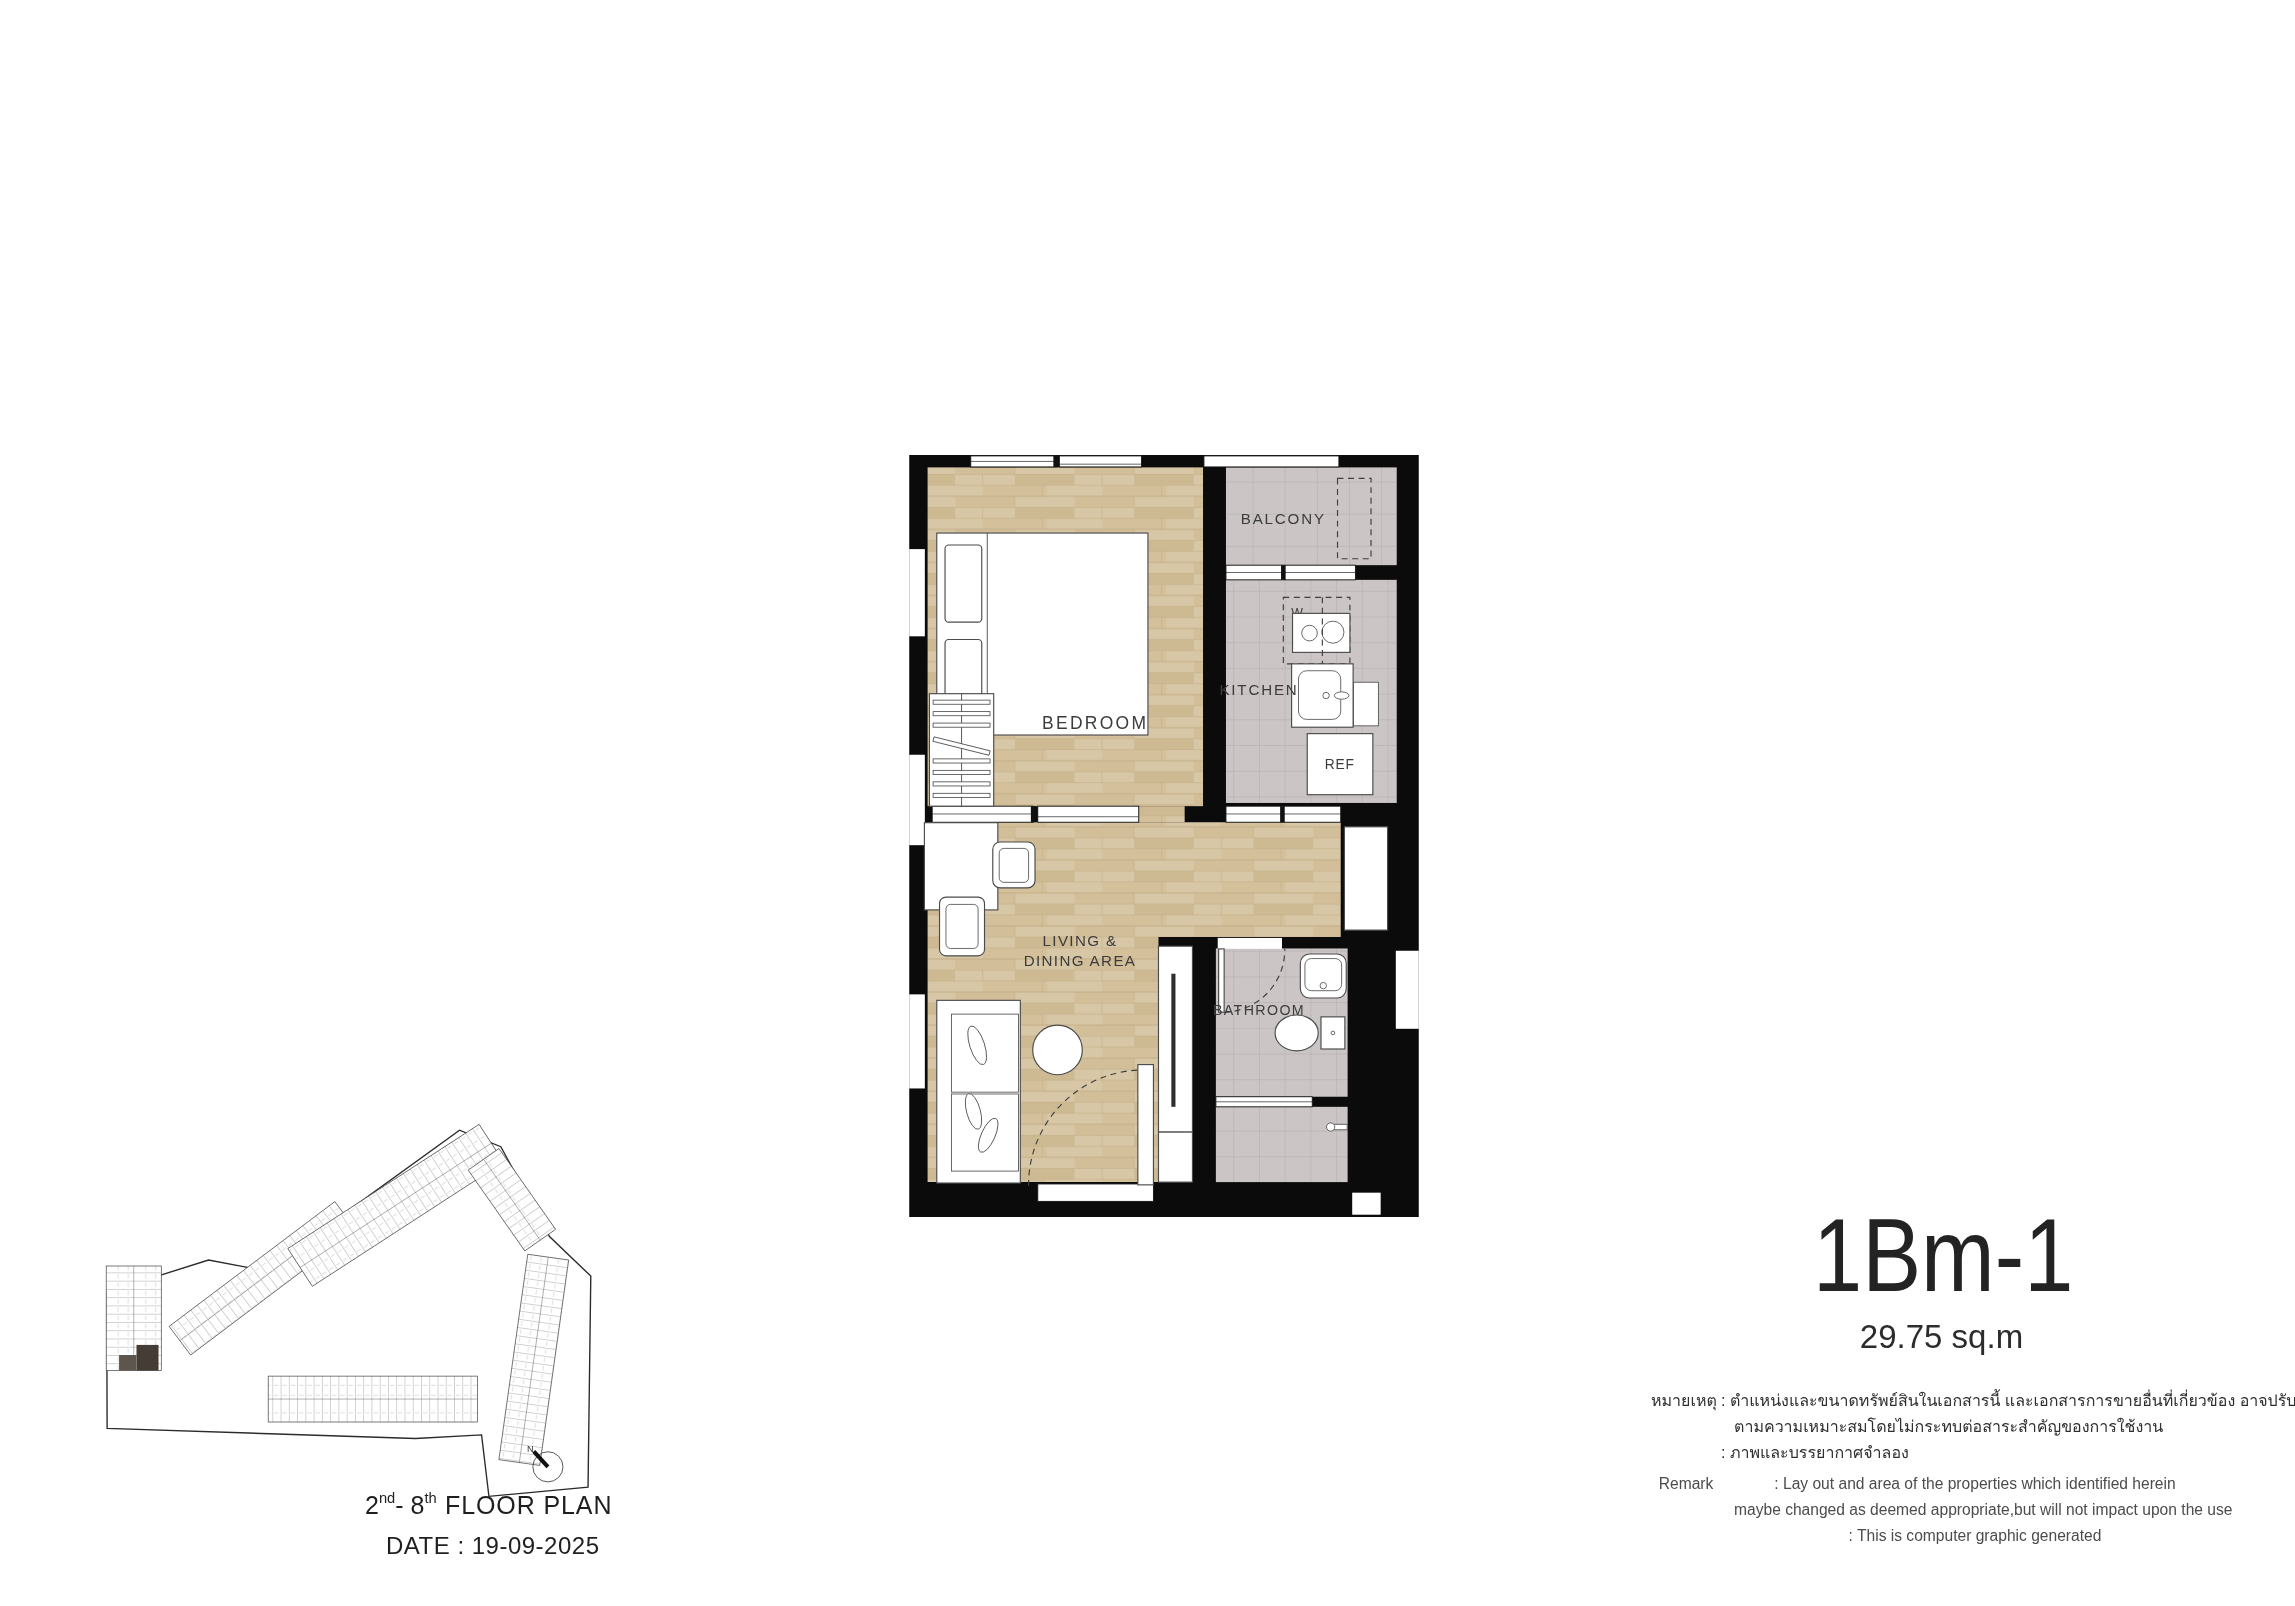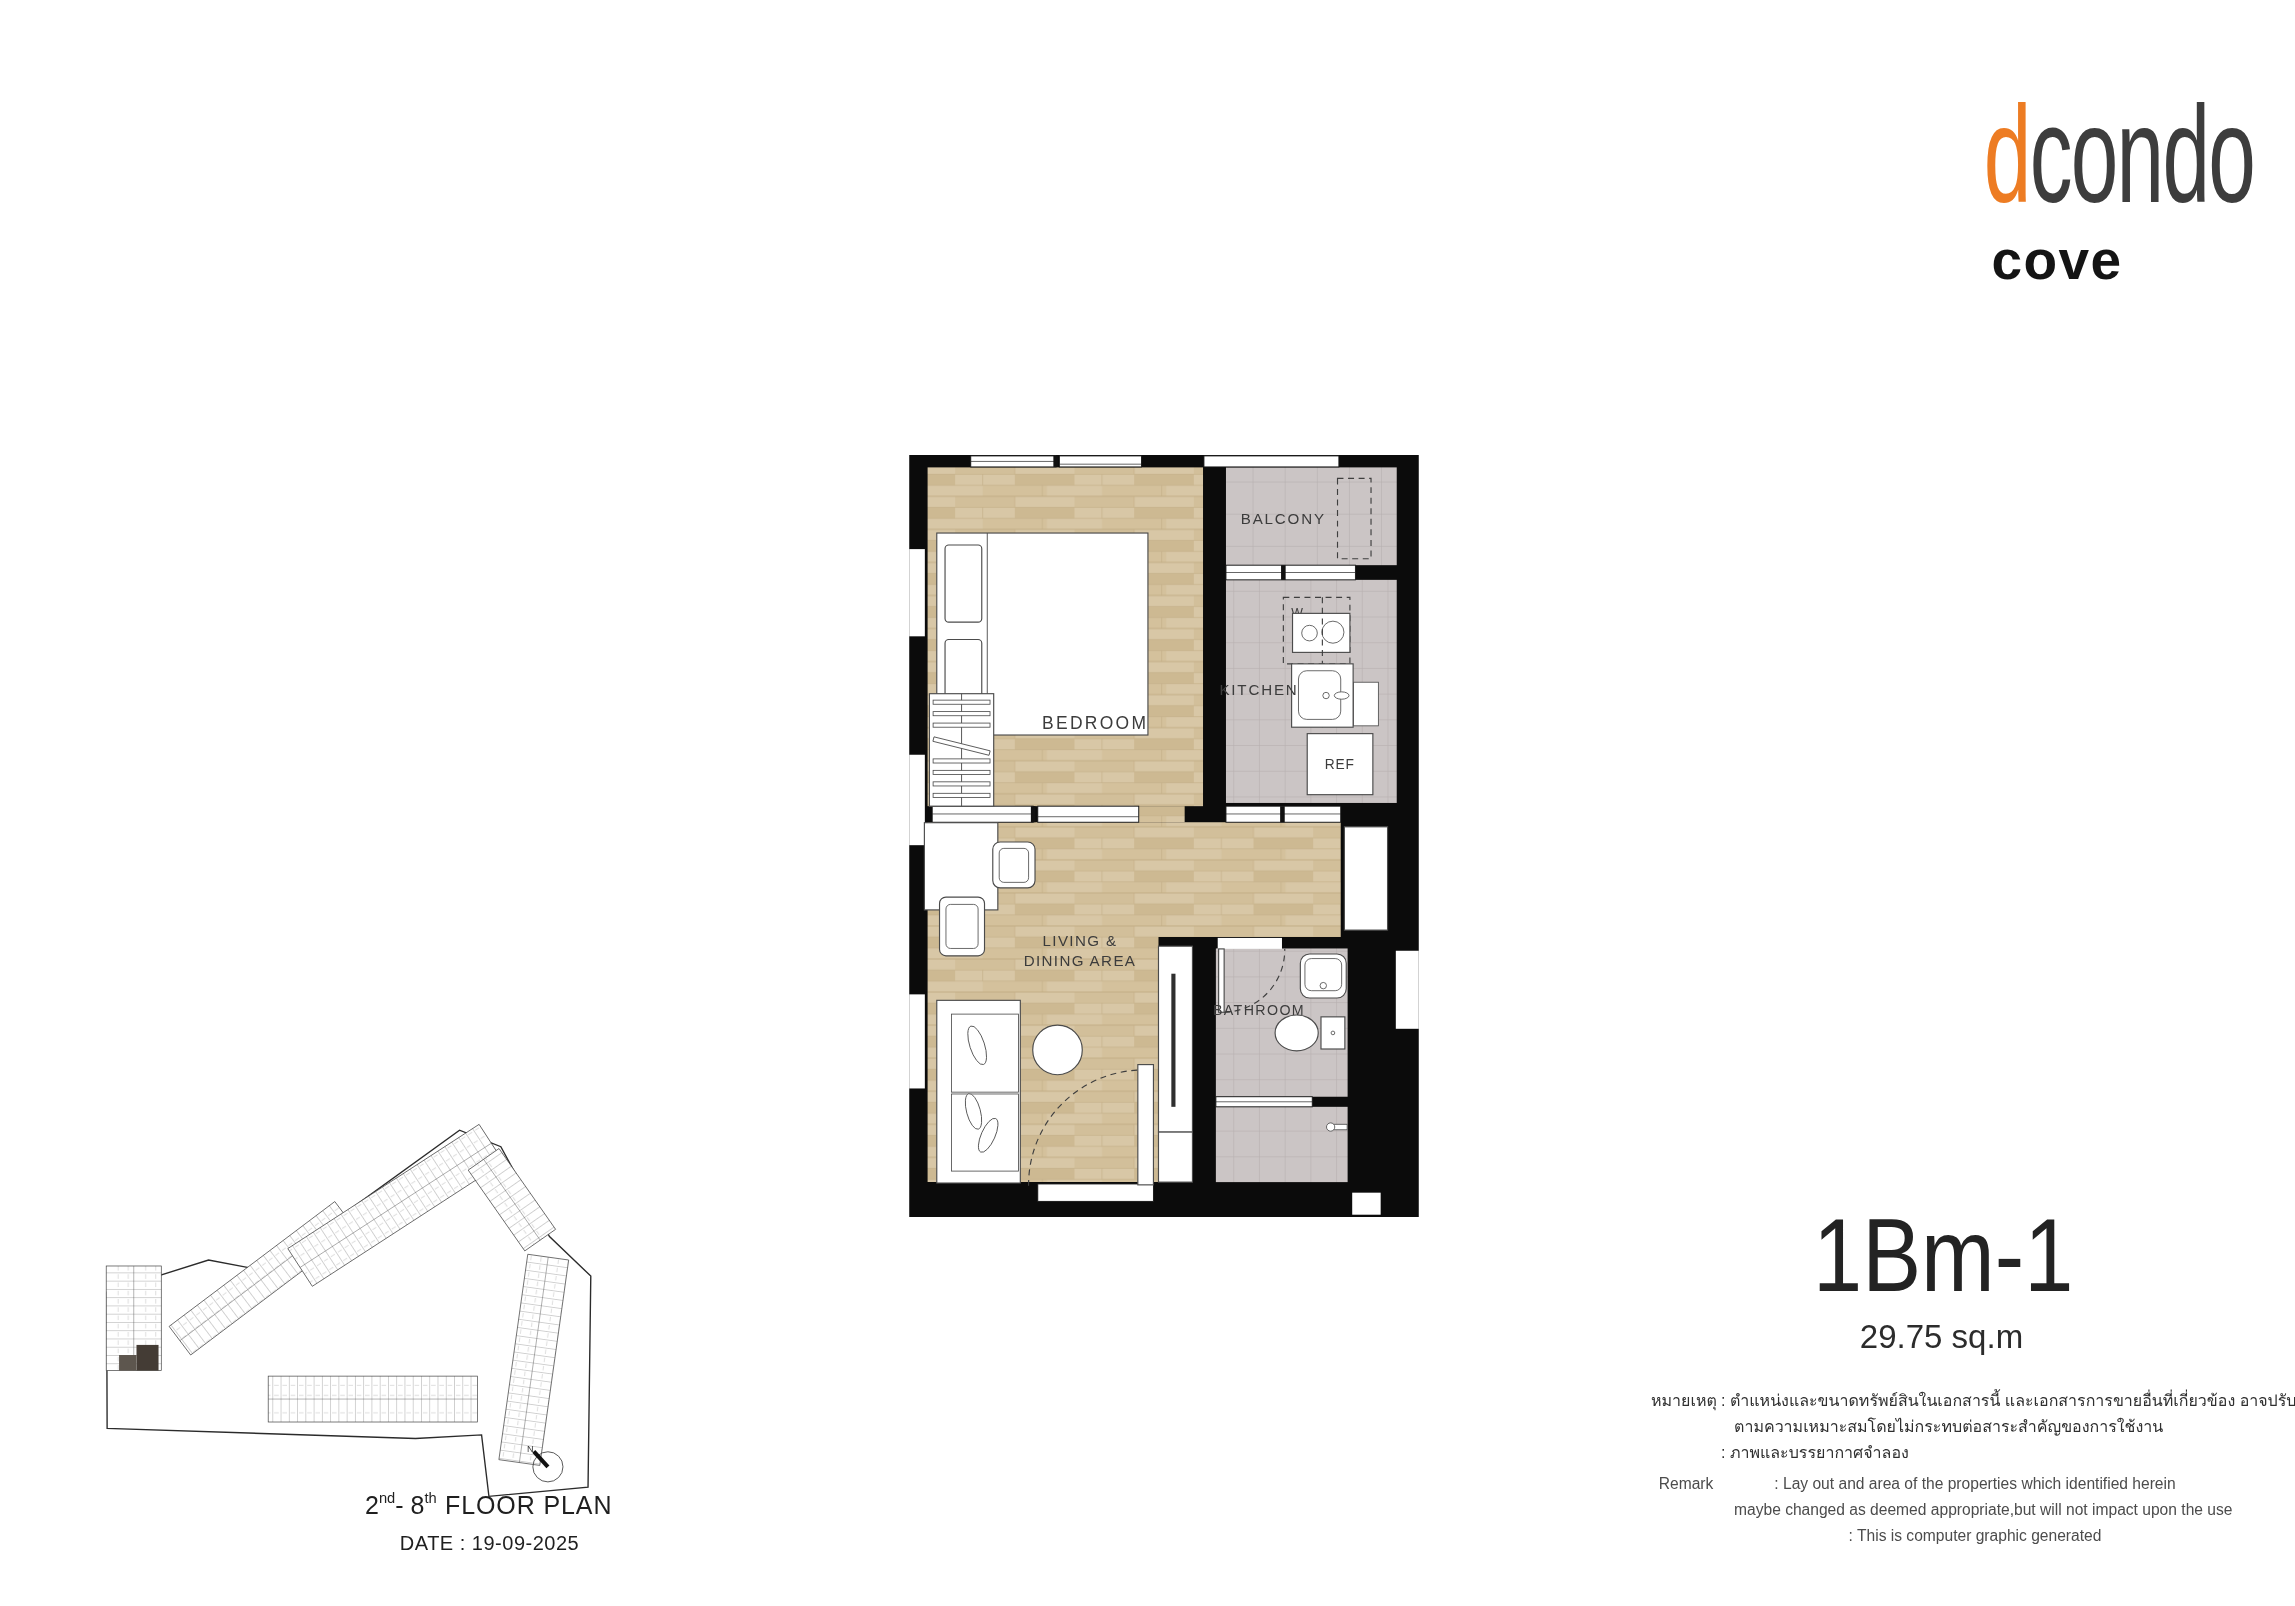--- a/index.html
+++ b/index.html
@@ -27,45 +27,41 @@
   .rm-en{font-size:15.6px;line-height:26px;color:#4c4c4c;text-align:center;}
   .rm-indent{padding-left:13px;}
   .rm-gap{margin-top:4.6px;}
 
   
   .floorlabel{position:absolute;left:365px;top:1491px;width:213px;text-align:center;
               font-size:25px;color:#1f1f1f;white-space:nowrap;}
   .floorlabel sup{font-size:14.7px;position:relative;top:-1.8px;}
   .floorlabel .fl-rest{margin-left:8.3px;letter-spacing:0.9px;}
   .datelabel{position:absolute;left:386px;top:1532px;width:207px;text-align:center;
-             font-size:20px;color:#1f1f1f;letter-spacing:0.5px;white-space:nowrap;}
+             font-size:24px;color:#1f1f1f;letter-spacing:0.5px;white-space:nowrap;}
 
   
   svg{display:block;}
   svg .blk{fill:#0b0b0b;}
   svg .w{fill:#ffffff;stroke:#4b4b4b;stroke-width:2.5;}
   svg .w1{fill:#ffffff;stroke:#4b4b4b;stroke-width:1.8;}
   svg .ln{fill:none;stroke:#4b4b4b;stroke-width:2;}
   svg .dsh{fill:none;stroke:#3f3f3f;stroke-width:2.5;stroke-dasharray:13 10;}
   svg .band{fill:#ffffff;stroke:#161616;stroke-width:2;}
   svg .mull{fill:#111111;}
   svg .lbl{fill:#3c3c3c;font-family:"Liberation Sans","DejaVu Sans",sans-serif;}
   svg .wing{fill:url(#pu);stroke:#3f3f3f;stroke-width:1.5;}
   svg .wingh{fill:url(#puh);stroke:#3f3f3f;stroke-width:1.5;}
   svg .corr{stroke:#5a5a5a;stroke-width:1;fill:none;}
 </style>
 </head>
 <body>
 
 <div class="page">
 
-  <div class="logo">
-    <div class="brand"><span class="d">d</span><span>condo</span></div>
-    <div class="sub">cove</div>
-  </div>
 
   <svg style="position:absolute;left:909px;top:455px;" width="510" height="762" viewBox="1980 990 1110 1660">
     <defs>
       <pattern id="wood" width="260" height="72" patternUnits="userSpaceOnUse">
         <rect width="260" height="72" fill="#d8c7a6"></rect>
         <rect y="0" width="130" height="24" fill="#d2bf9a"></rect>
         <rect x="130" y="24" width="130" height="24" fill="#cdb992"></rect>
         <rect x="60" y="48" width="140" height="24" fill="#d4c19c"></rect>
         <path d="M0,0.7 H260 M0,24 H260 M0,48 H260 M0,71.3 H260" stroke="#c2ac85" stroke-width="1.3"></path>
         <path d="M130,0 V24 M60,24 V48 M190,48 V72" stroke="#c2ac85" stroke-width="1.3"></path>

